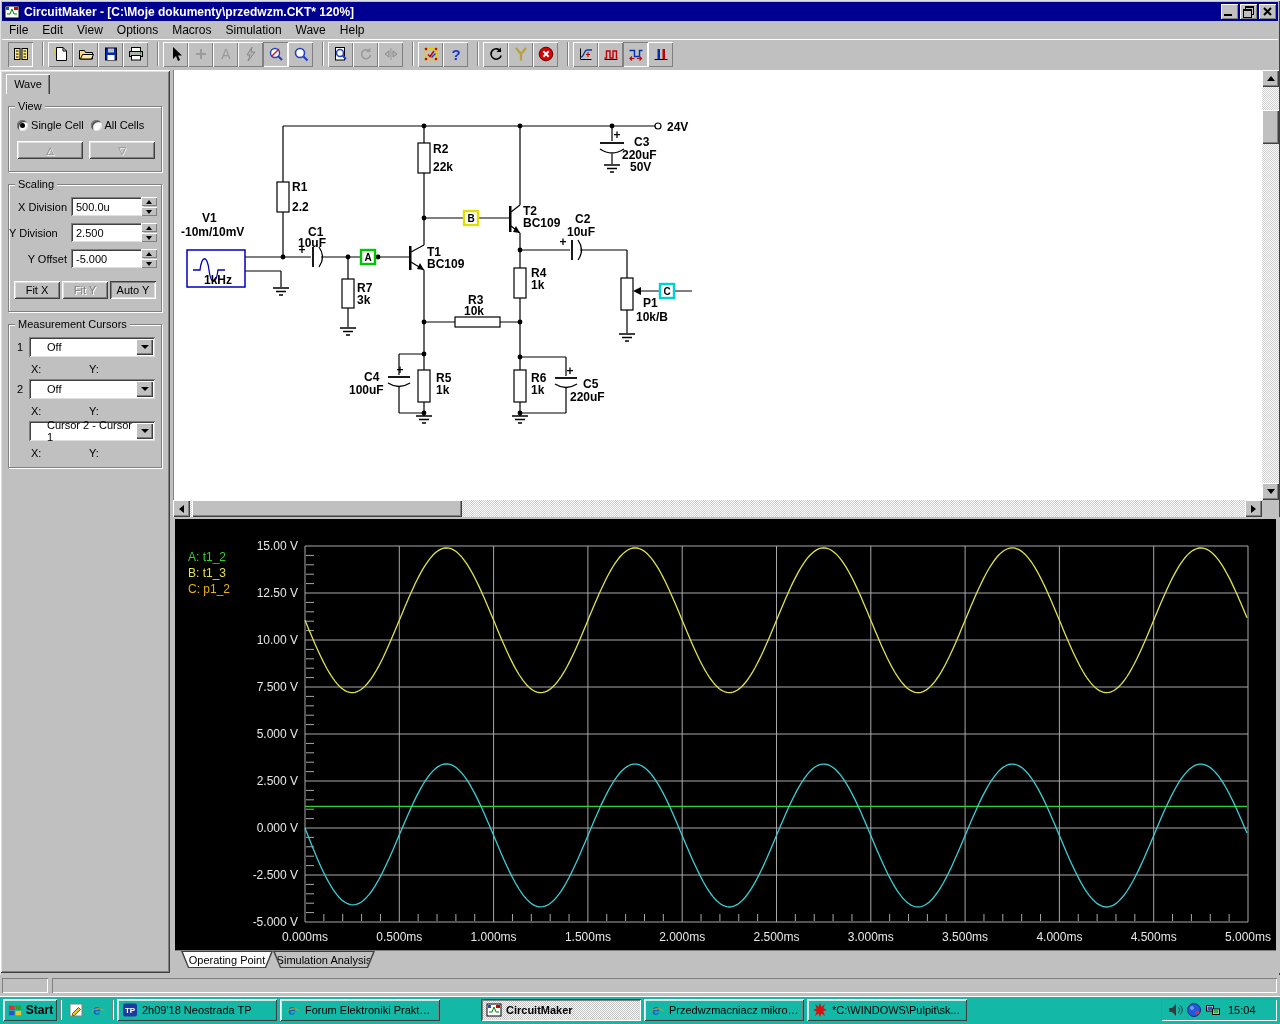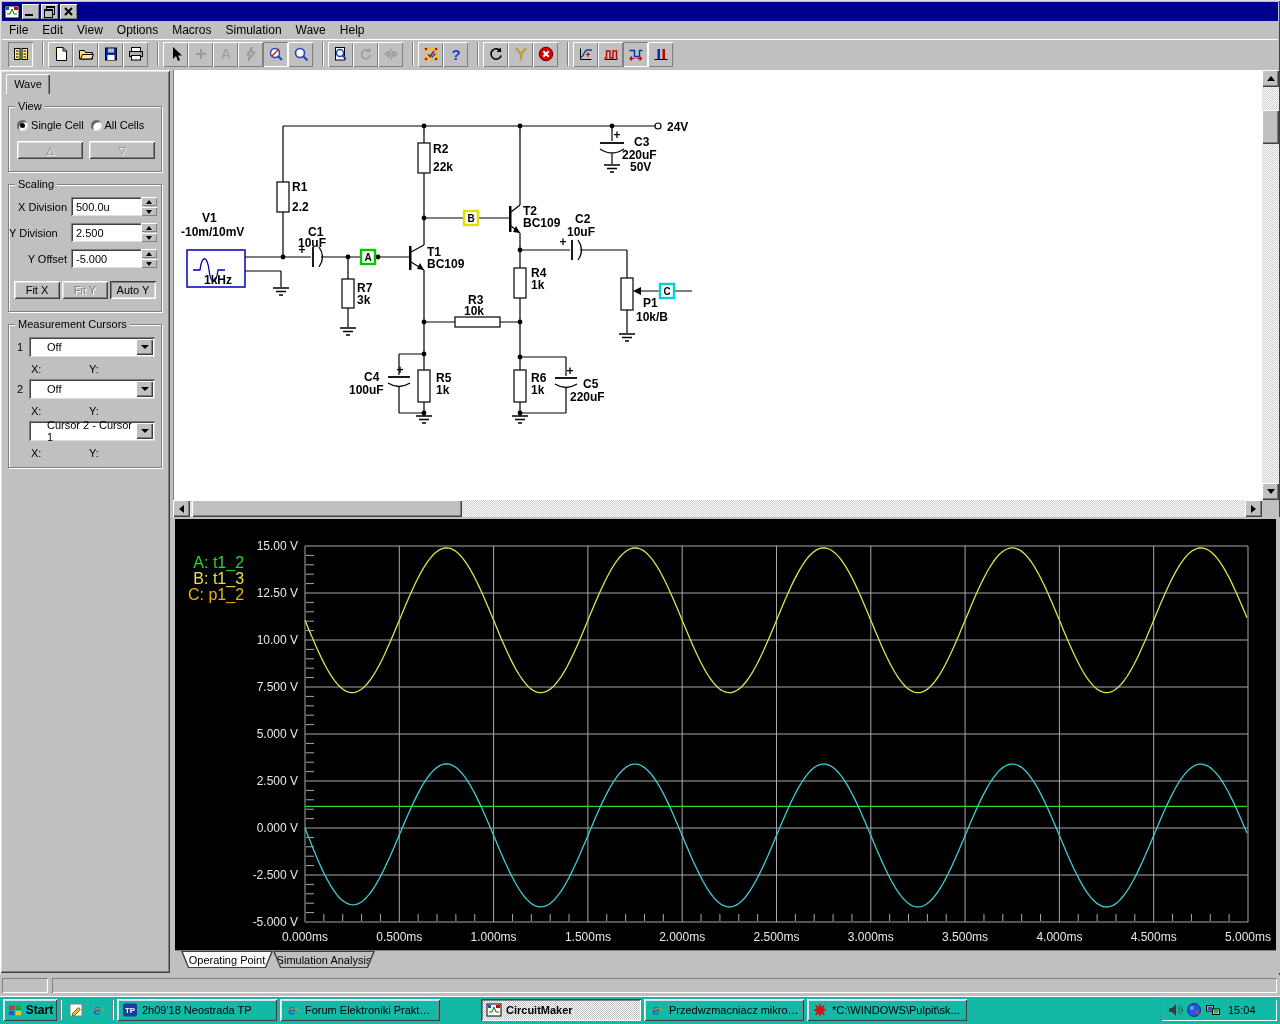--- a/index.html
+++ b/index.html
@@ -60,21 +60,21 @@
   .arr{width:0;height:0;}
   .arr.up{border-left:4px solid transparent;border-right:4px solid transparent;border-bottom:5px solid #000;}
   .arr.down{border-left:4px solid transparent;border-right:4px solid transparent;border-top:5px solid #000;}
   .arr.left{border-top:4px solid transparent;border-bottom:4px solid transparent;border-right:5px solid #000;}
   .arr.right{border-top:4px solid transparent;border-bottom:4px solid transparent;border-left:5px solid #000;}
   .thumb{position:absolute;background:#c0c0c0;box-shadow:inset 1px 1px 0 #fff,inset -1px -1px 0 #404040,inset -2px -2px 0 #808080;}
   #scroll-corner{position:absolute;left:1262px;top:500px;width:17px;height:17px;background:#c0c0c0;}
   
   #wave-window{position:absolute;left:171px;top:517px;width:1109px;height:456px;background:#c0c0c0;}
   #wave-plot-wrap{position:absolute;left:4px;top:2px;width:1101px;height:431px;background:#000;}
-  #wave-legend{position:absolute;left:13px;top:36px;font-size:16px;line-height:16px;text-align:right;}
+  #wave-legend{position:absolute;left:13px;top:30px;font-size:12px;line-height:16px;}
   #wave-tabs{position:absolute;left:4px;top:433px;width:1101px;height:21px;background:#c0c0c0;box-shadow:inset 0 1px 0 #808080;}
   .wtab{position:absolute;top:1px;height:17px;}
   .wtab .outer{position:absolute;inset:0;background:#404040;clip-path:polygon(0 0,100% 0,calc(100% - 7px) 100%,7px 100%);}
   .wtab .inner{position:absolute;inset:1px 2px 1px 2px;clip-path:polygon(0 0,100% 0,calc(100% - 6px) 100%,6px 100%);display:flex;align-items:center;justify-content:center;font-size:11px;}
   
   #statusbar{position:absolute;left:0;top:975px;width:1280px;height:21px;background:#c0c0c0;}
   .scell{position:absolute;top:3px;height:15px;box-shadow:inset 1px 1px 0 #808080,inset -1px -1px 0 #fff;}
   
   #taskbar{position:absolute;left:0;top:996px;width:1280px;height:28px;background:#14b8a6;box-shadow:inset 0 1px 0 #fff;display:flex;align-items:center;}
   #start-btn{margin-left:3px;width:54px;height:22px;display:flex;align-items:center;justify-content:center;font-weight:bold;font-size:12px;gap:3px;}
@@ -95,20 +95,21 @@
 
   <div id="titlebar">
     <span style="display:flex">
         <svg width="16" height="16" viewBox="0 0 16 16">
           <rect x="1" y="2" width="14" height="12" fill="#fff" stroke="#000"></rect>
           <path d="M3 10h3l2-5 2 5h3" fill="none" stroke="#008000"></path>
           <rect x="10" y="3" width="4" height="3" fill="#d00000"></rect>
           <rect x="2" y="3" width="3" height="3" fill="#2050c0"></rect>
         </svg>
       </span>
+    <span class="ttl">CircuitMaker - [C:\Moje dokumenty\przedwzm.CKT* 120%]</span>
     <span class="wbtn b-out">
         <span style="position:absolute;left:3px;bottom:3px;width:8px;height:2px;background:#000"></span>
       </span>
     <span class="wbtn b-out">
         <span style="position:absolute;left:5px;top:2px;width:7px;height:6px;border:1px solid #000;border-top-width:2px"></span>
         <span style="position:absolute;left:3px;top:5px;width:7px;height:6px;border:1px solid #000;border-top-width:2px;background:#c0c0c0"></span>
       </span>
     <span class="wbtn b-out"><svg width="17" height="15" viewBox="0 0 17 15">
           <path d="M5 4l7 7M12 4l-7 7" stroke="#000" stroke-width="2"></path>
         </svg></span>

